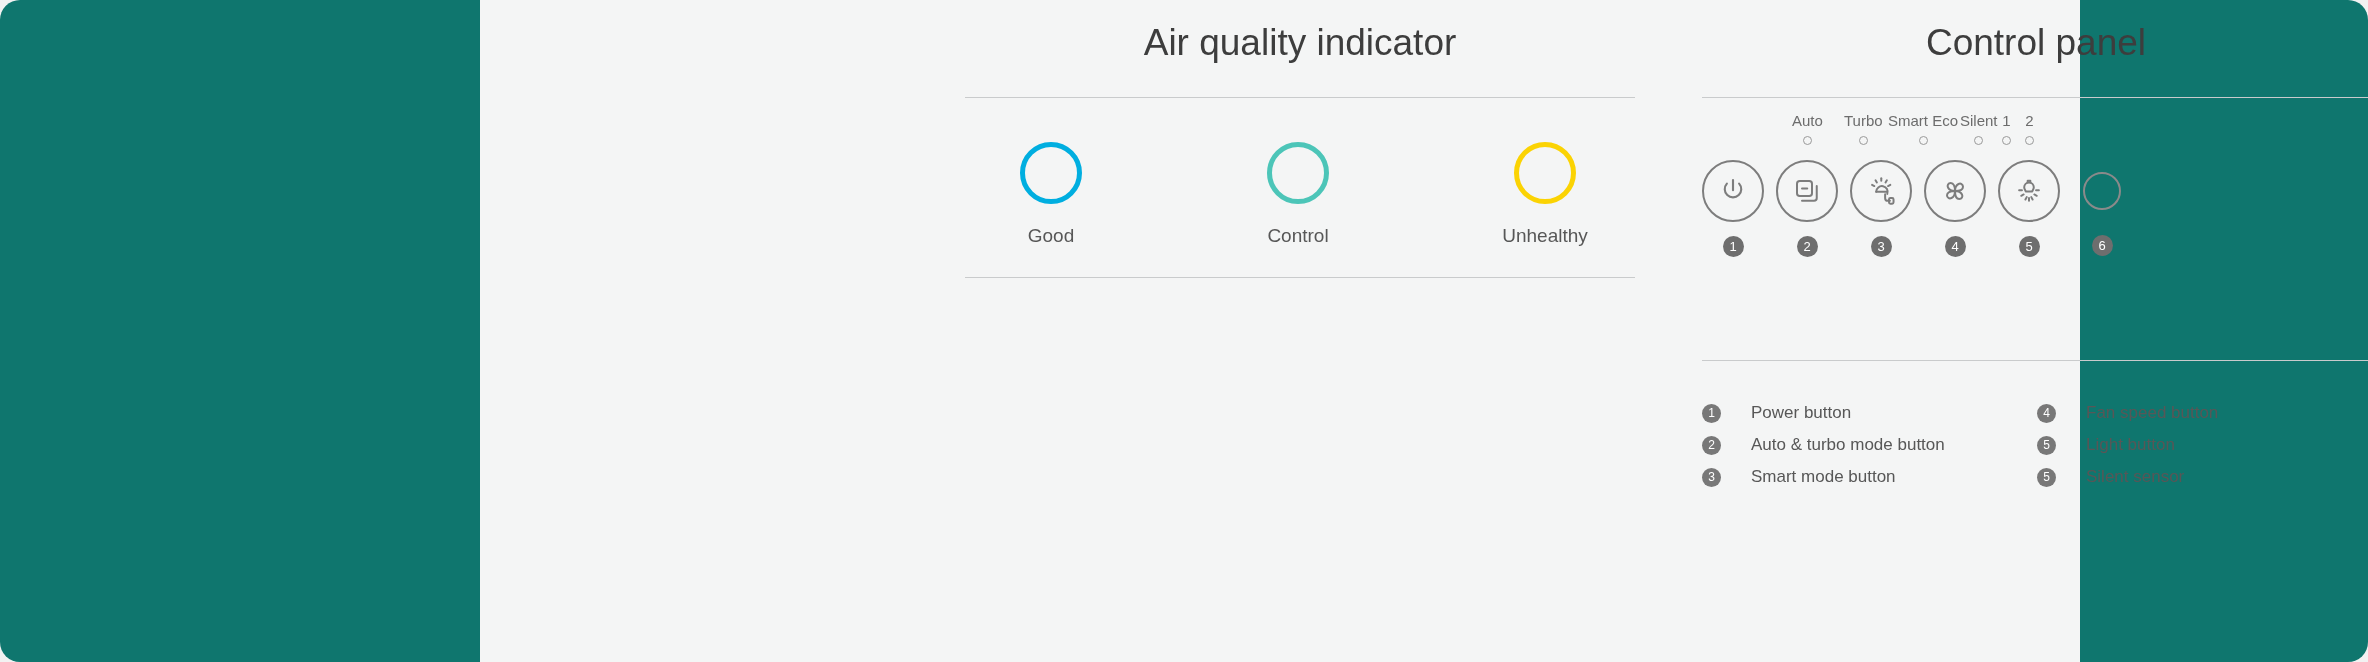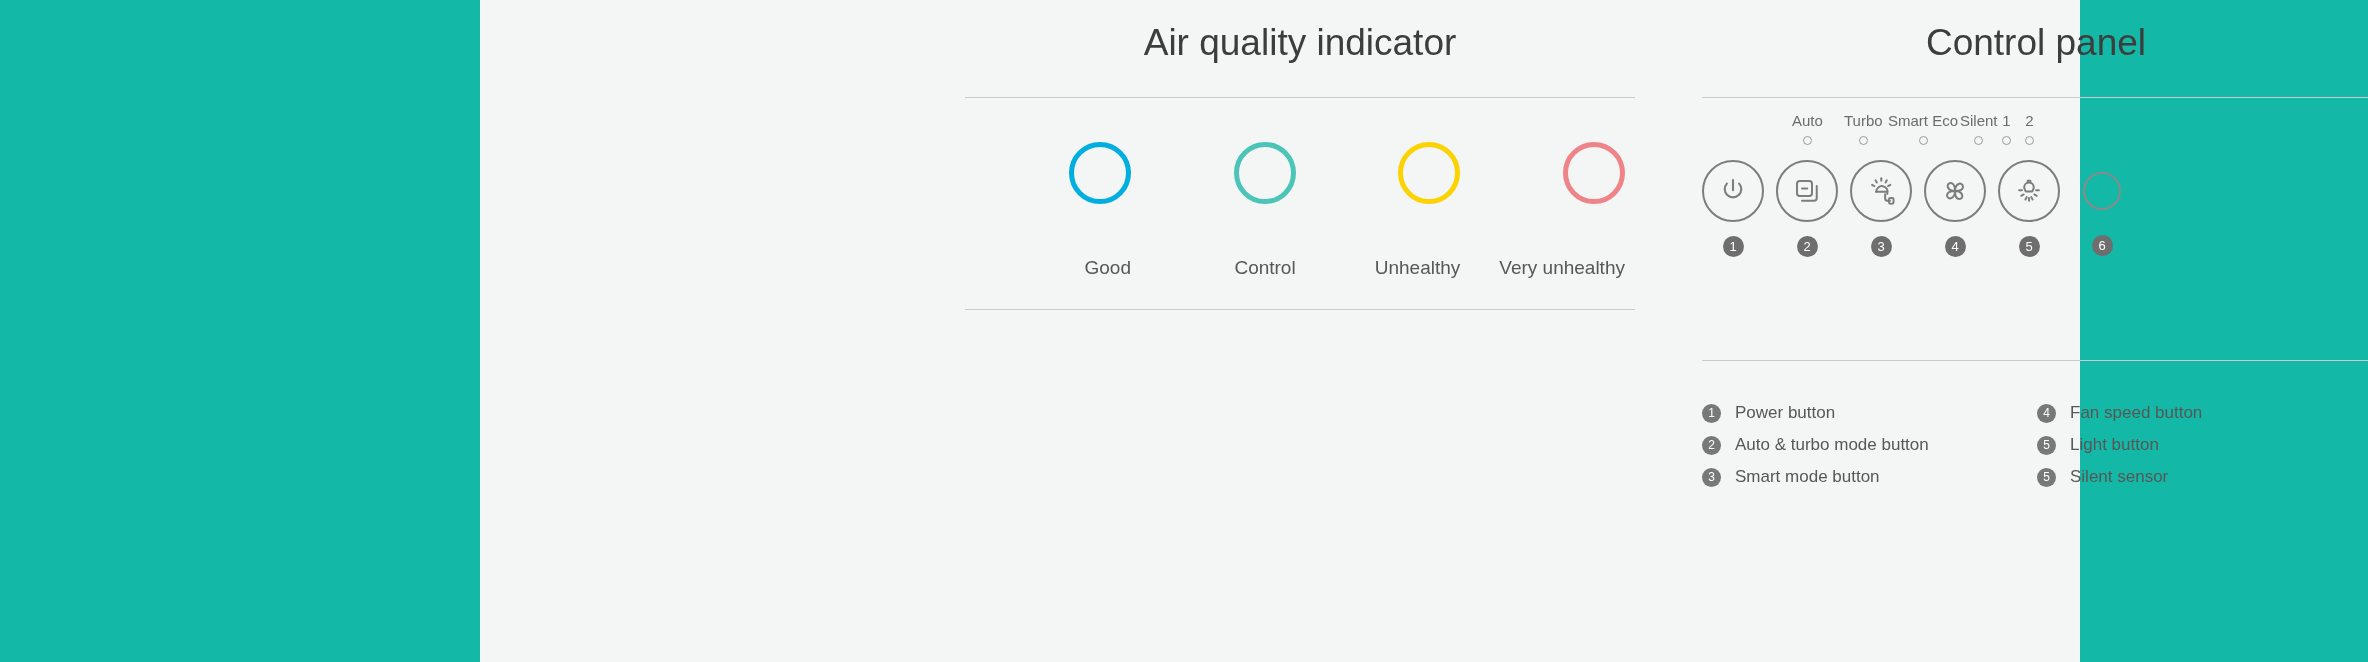--- a/index.html
+++ b/index.html
@@ -12,21 +12,22 @@
     height: 662px;
     font-family: "Liberation Sans", sans-serif;
     overflow: hidden;
     position: relative;
   }
 
   
   #page {
     position: absolute;
     inset: 0;
-    background: #14b8a6;
+    background: #0f766e;
+    border-radius: 20px;
   }
   #content-area {
     position: absolute;
     left: 480px;
     top: 0;
     width: 1600px;
     height: 662px;
     background: #f4f5f5;
   }
 
@@ -59,23 +60,22 @@
   #aq-row {
     display: flex;
     justify-content: space-between;
     align-items: flex-start;
     padding: 0 10px 0 6px;
     margin-top: 44px;
   }
   .aq-item {
     display: flex;
     flex-direction: column;
-    align-items: flex-end;
+    align-items: center;
     width: 160px;
-    gap: 32px;
   }
   .aq-ring {
     width: 62px;
     height: 62px;
     border-radius: 50%;
     border-style: solid;
     border-width: 5px;
     box-sizing: border-box;
   }
   .aq-label {
@@ -193,21 +193,21 @@
     min-width: 19px;
     border-radius: 50%;
     background: #787878;
     color: #ffffff;
     font-size: 12px;
     line-height: 19px;
     text-align: center;
     font-family: "Liberation Sans", sans-serif;
   }
   .legend-text {
-    margin-left: 14px;
+    margin-left: 30px;
     font-size: 17px;
     color: #575757;
     white-space: nowrap;
     font-family: "Liberation Sans", sans-serif;
   }
 </style>
 </head>
 <body>
 
 <div id="page">
@@ -222,24 +222,20 @@
           <div class="aq-ring" style="border-color:#00aee0"></div>
           <div class="aq-label">Good</div>
         </div>
         <div class="aq-item">
           <div class="aq-ring" style="border-color:#4cc5b8"></div>
           <div class="aq-label">Control</div>
         </div>
         <div class="aq-item">
           <div class="aq-ring" style="border-color:#fbd303"></div>
           <div class="aq-label">Unhealthy</div>
-        </div>
-        <div class="aq-item">
-          <div class="aq-ring" style="border-color:#ee8488"></div>
-          <div class="aq-label">Very unhealthy</div>
         </div>
       </div>
 
       <div class="divider" id="aq-divider-bottom"></div>
     </div>
 
     <div class="section" id="cp-section">
       <div class="section-title" id="cp-title">Control panel</div>
       <div class="divider" id="cp-divider-top"></div>
 

